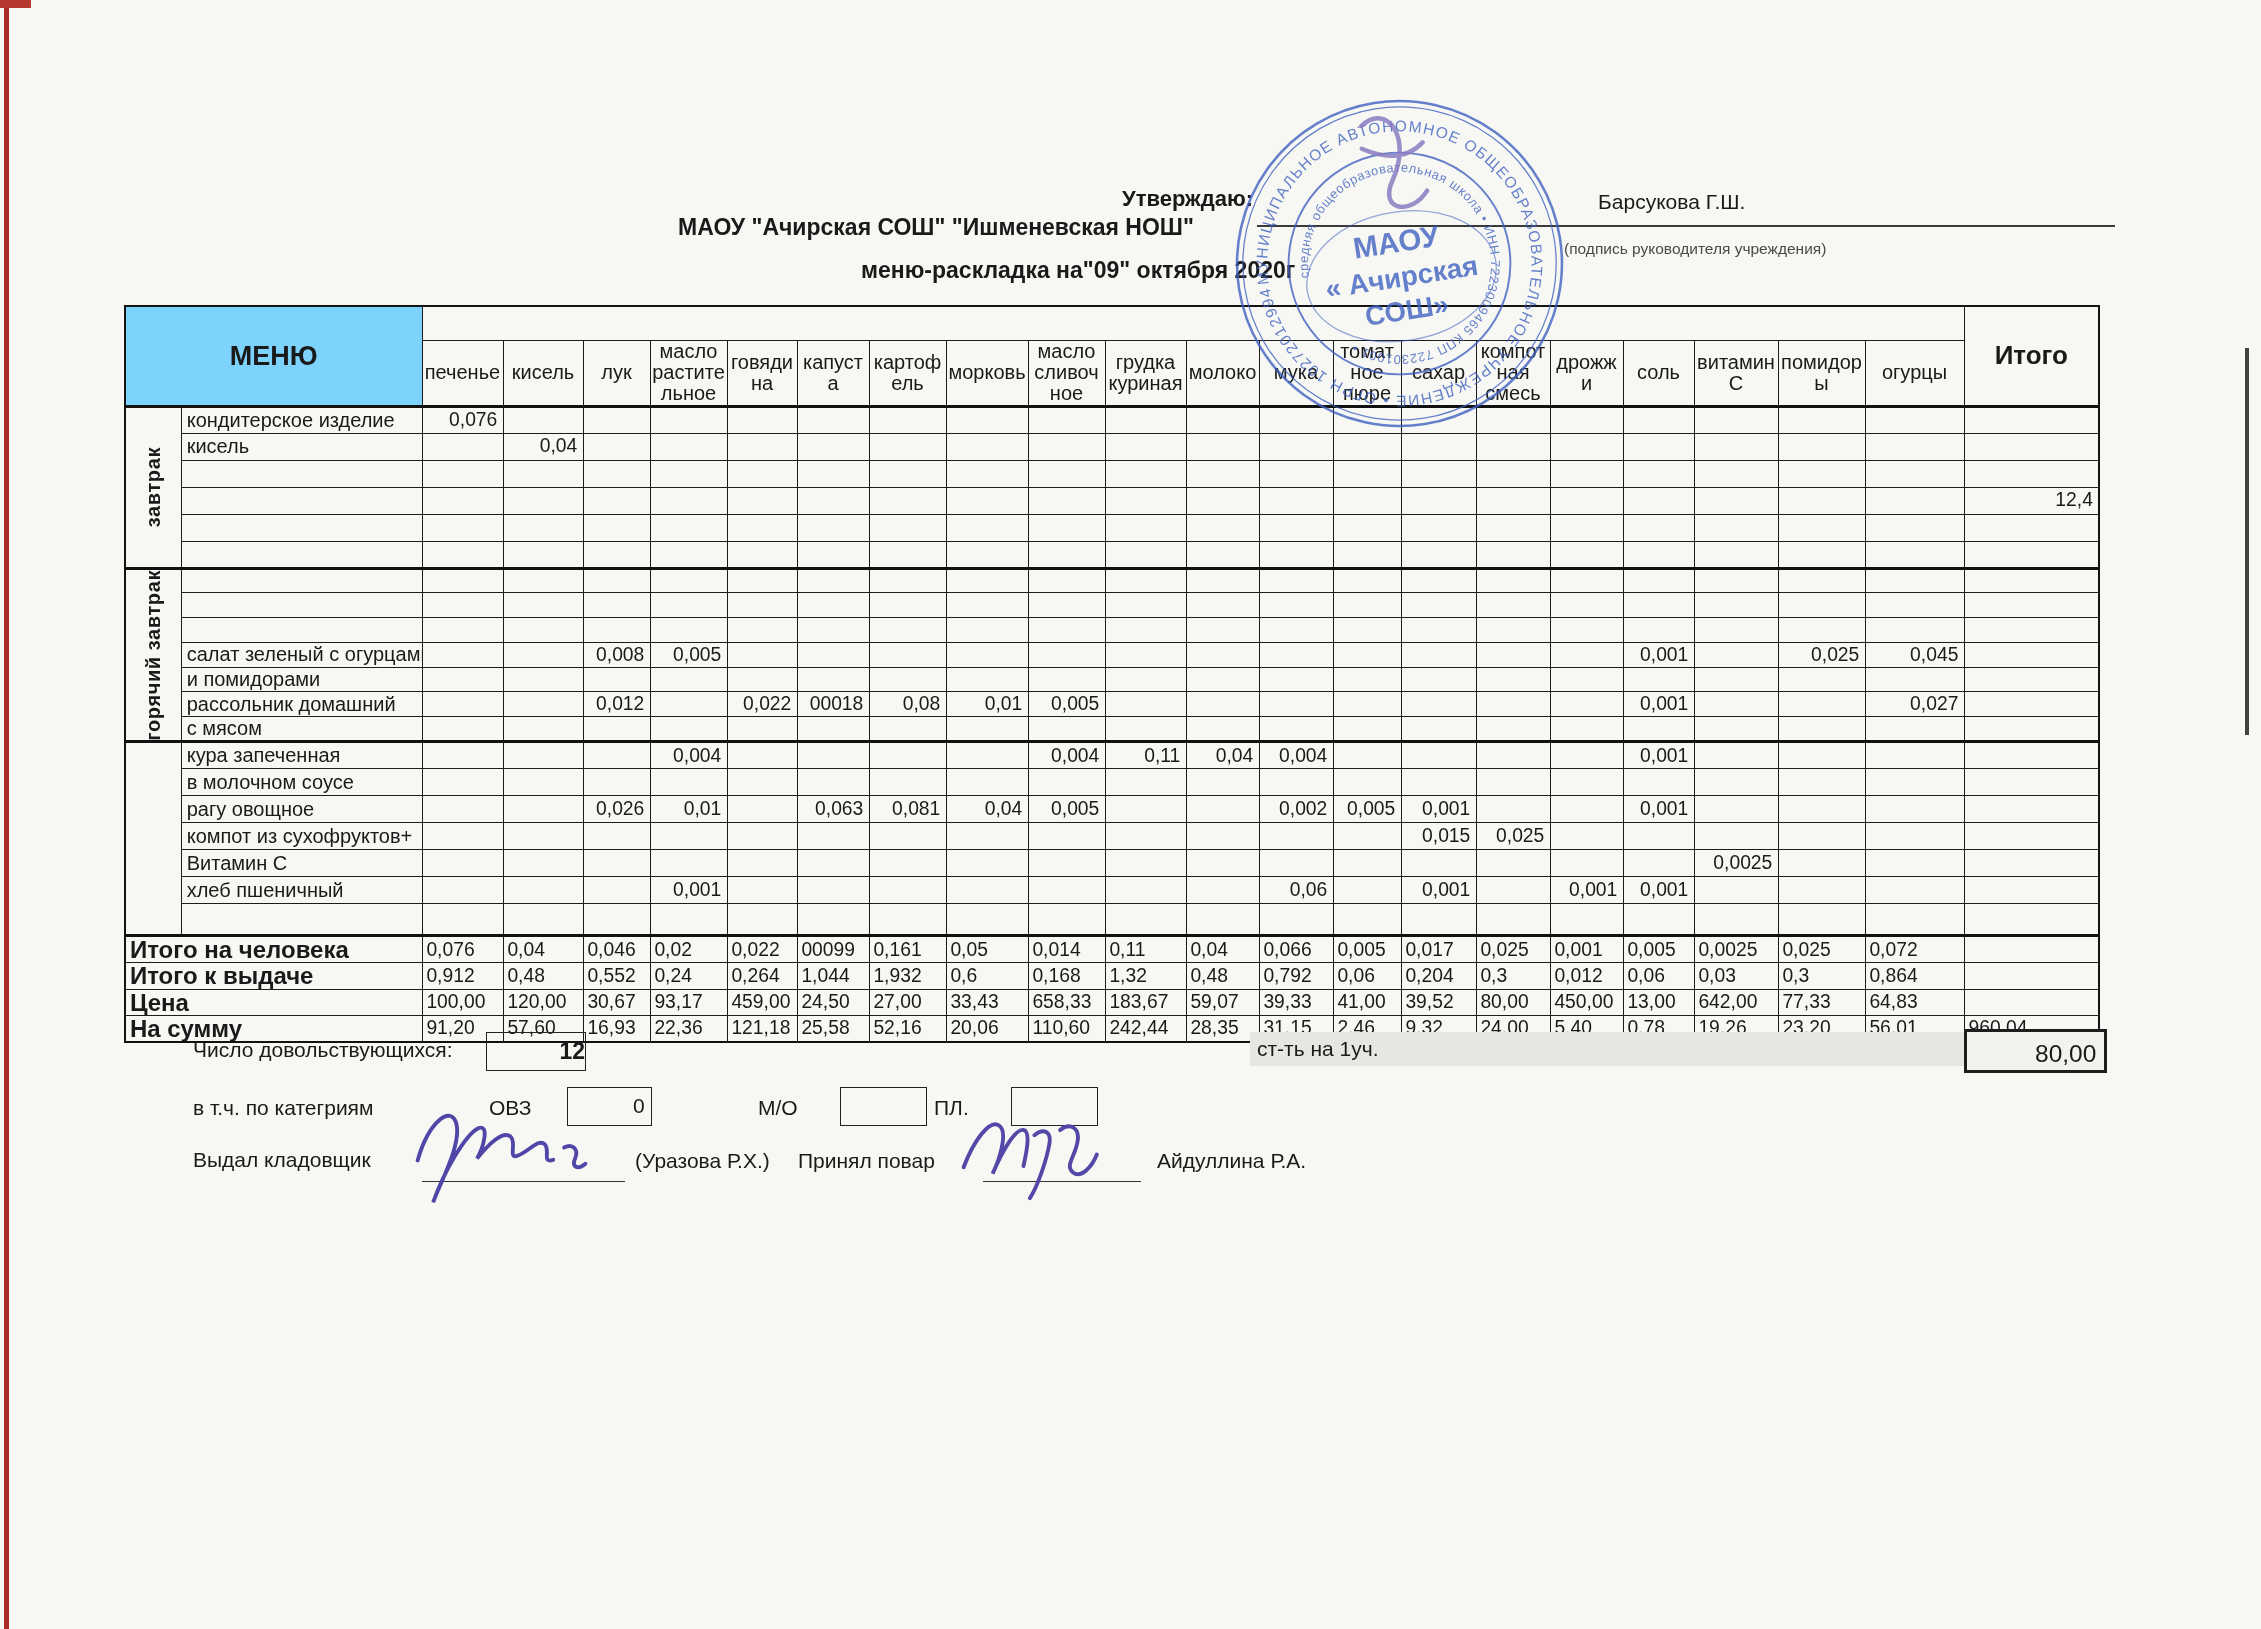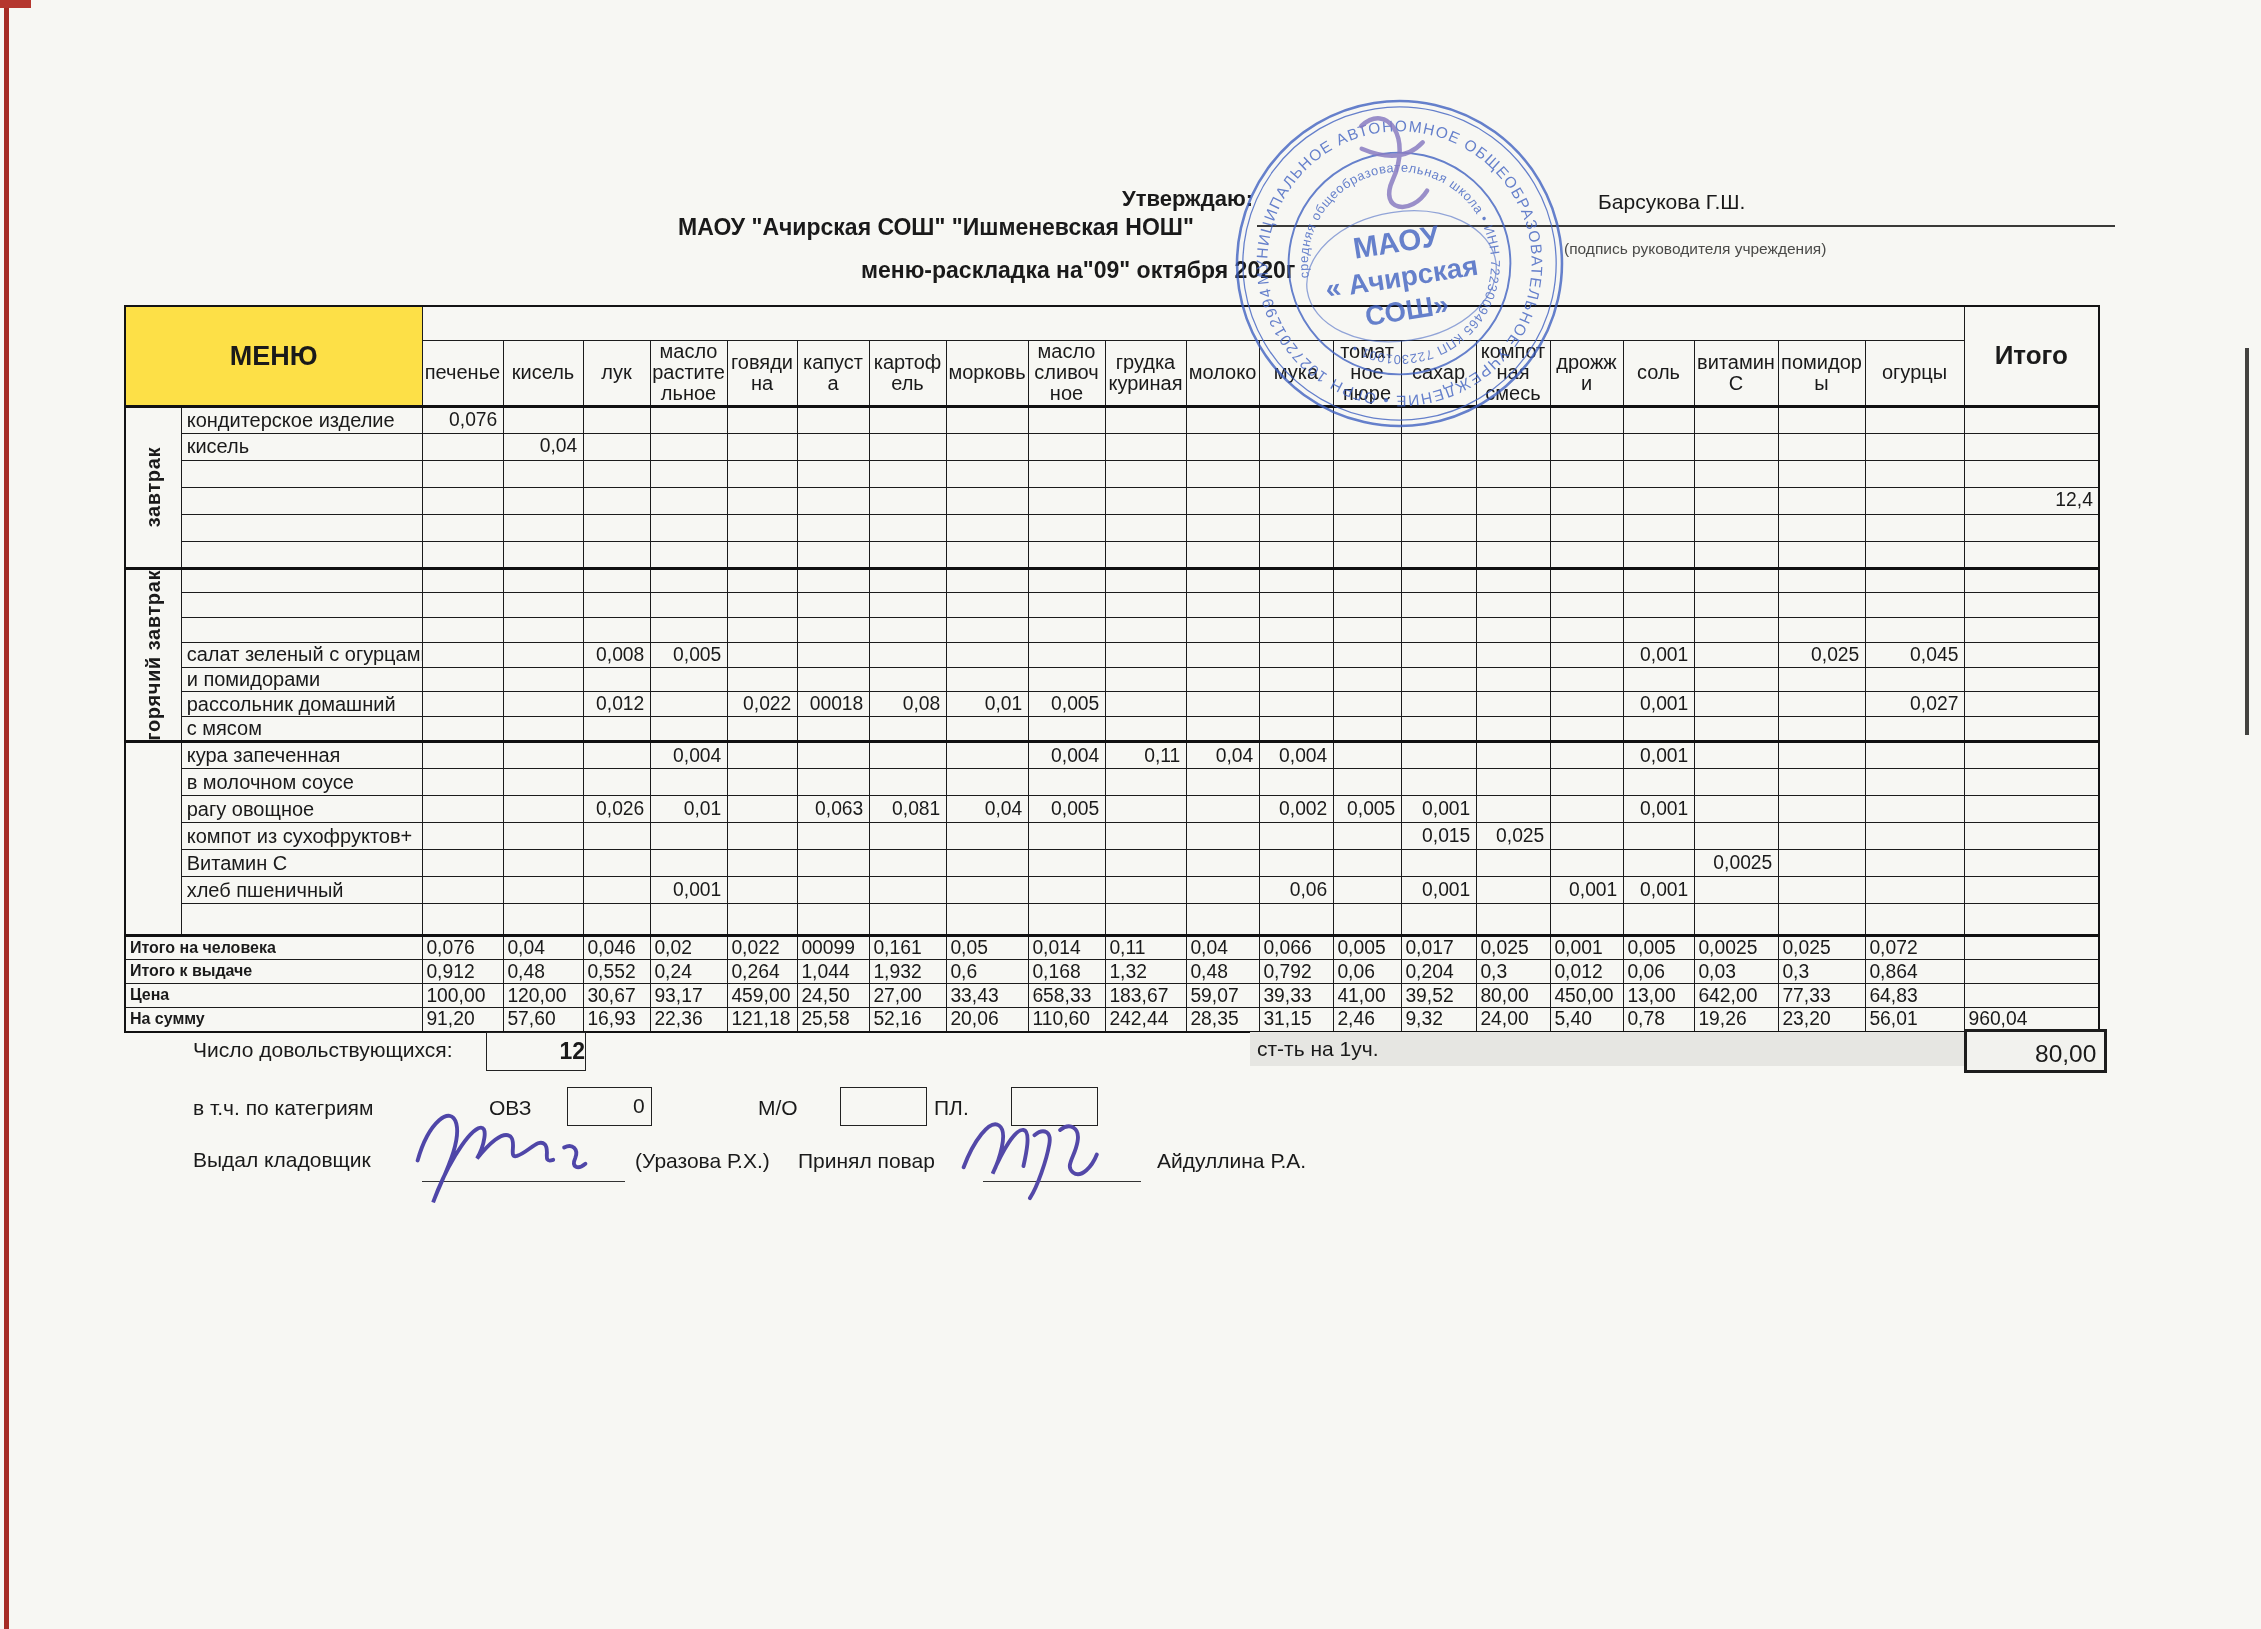--- a/index.html
+++ b/index.html
@@ -22,35 +22,35 @@
   .title1{position:absolute;left:678px;top:214px;font-size:23px;font-weight:bold;}
   .title2{position:absolute;left:861px;top:257px;font-size:23px;font-weight:bold;}
 
   
   .tbl-wrap{position:absolute;left:124px;top:305px;}
   table{border-collapse:collapse;table-layout:fixed;width:1975px;border:2.6px solid #141414;}
   td,th{border:1.3px solid #1c1c1c;padding:0;overflow:hidden;vertical-align:middle;
         font-weight:normal;font-size:18.7px;line-height:1.05;}
   thead tr.hr1{height:34px;}
   thead tr.hr2{height:66px;}
-  th.menu-h{font-size:27px;font-weight:bold;background:#fde047;}
+  th.menu-h{font-size:27px;font-weight:bold;background:#7dd3fc;}
   th.total-h{font-size:26px;font-weight:bold;vertical-align:middle;}
   th.col-h{font-size:20px;word-break:break-word;padding:0 1.3px;}
   tr.r-s0{height:27px;}
   tr.r-s1{height:24.5px;}
   tr.r-s2{height:27px;}
   tr.r-s2.last{height:32px;}
   tr.r-tot{height:24px;}
   .sec-top td,.sec-top th{border-top:3.9px solid #111;}
   td.sec{width:56px;}
   .vert{writing-mode:vertical-rl;transform:rotate(180deg);font-weight:bold;font-size:20px;
         letter-spacing:0.6px;margin:0 auto;white-space:nowrap;}
   td.dish{text-align:left;padding-left:5.2px;font-size:20px;white-space:nowrap;}
   td.v{text-align:right;padding-right:5.2px;font-size:19.3px;white-space:nowrap;}
-  td.tot-label{text-align:left;padding-left:3.9px;font-weight:bold;font-size:16px;white-space:nowrap;}
+  td.tot-label{text-align:left;padding-left:3.9px;font-weight:bold;font-size:24px;white-space:nowrap;}
   td.tv{text-align:left;padding-left:3.9px;font-size:19.3px;white-space:nowrap;}
   tbody tr:last-child td{border-bottom:2.6px solid #111;margin-left:44px;}
 
   
   .f-label{position:absolute;font-size:21px;}
   .dep-box{position:absolute;left:486px;top:1032px;width:98px;height:37px;border:1.9px solid #222;
            text-align:right;font-size:23px;font-weight:bold;line-height:37px;}
   .cost-band{position:absolute;left:1250px;top:1032px;width:714px;height:34px;background:#e6e6e2;}
   .cost-label{position:absolute;left:1257px;top:1037px;font-size:21px;}
   .cost-box{position:absolute;left:1964px;top:1029px;width:143px;height:44px;border:3.9px solid #1d1d1d;

